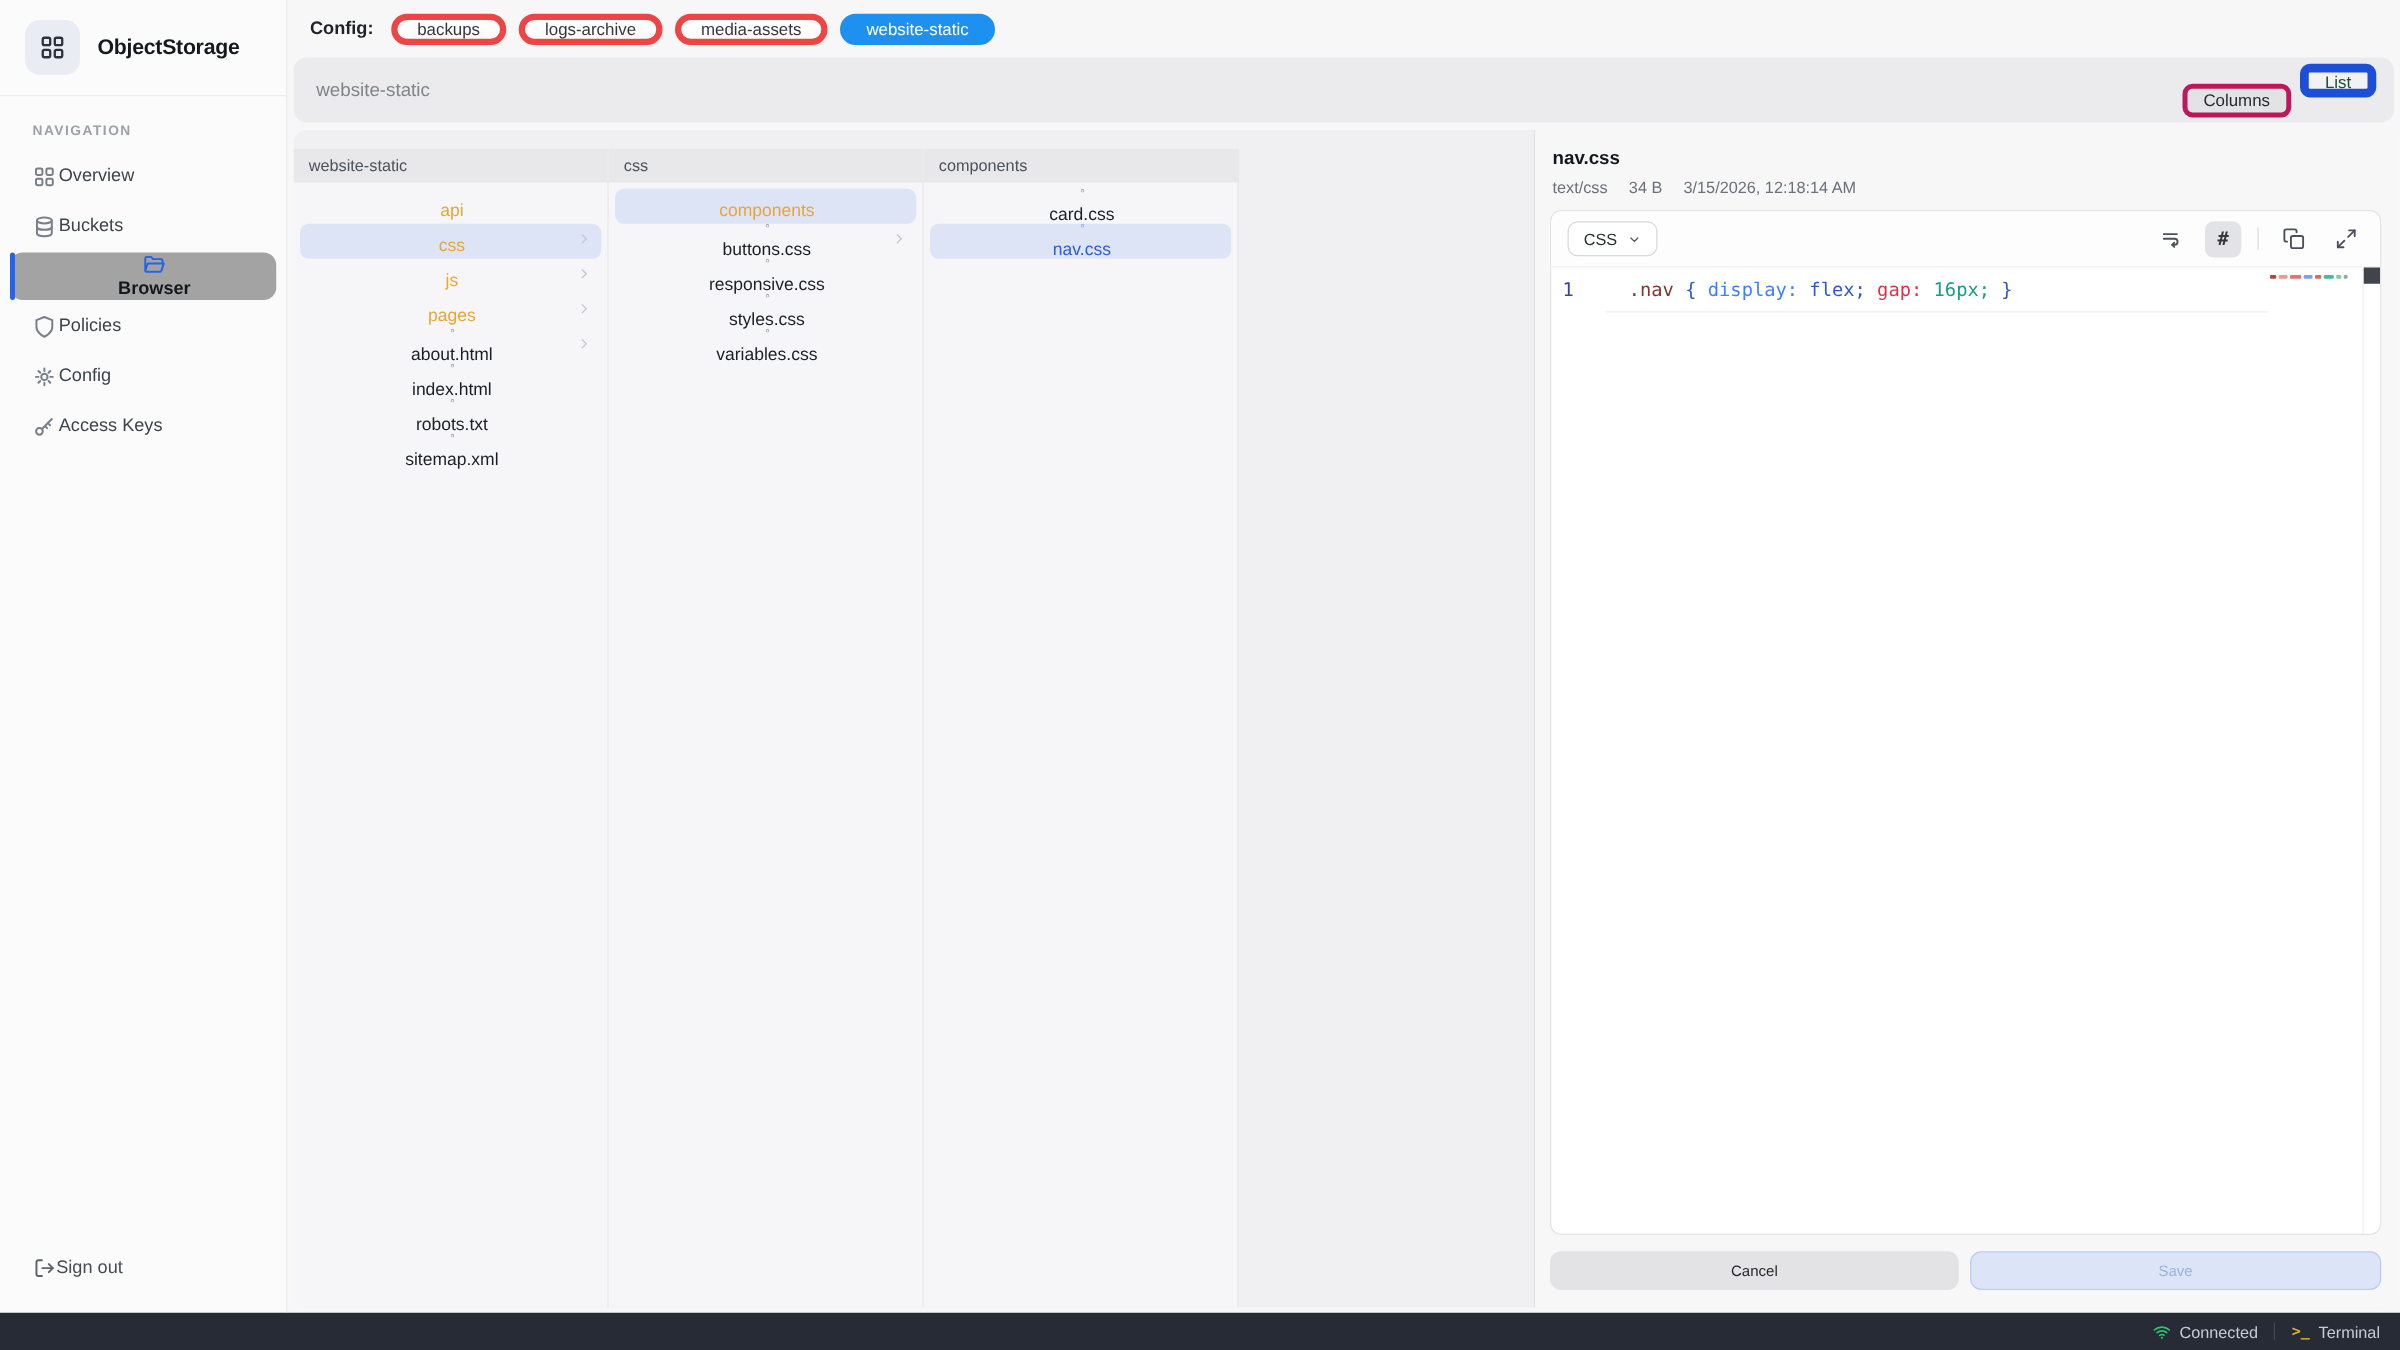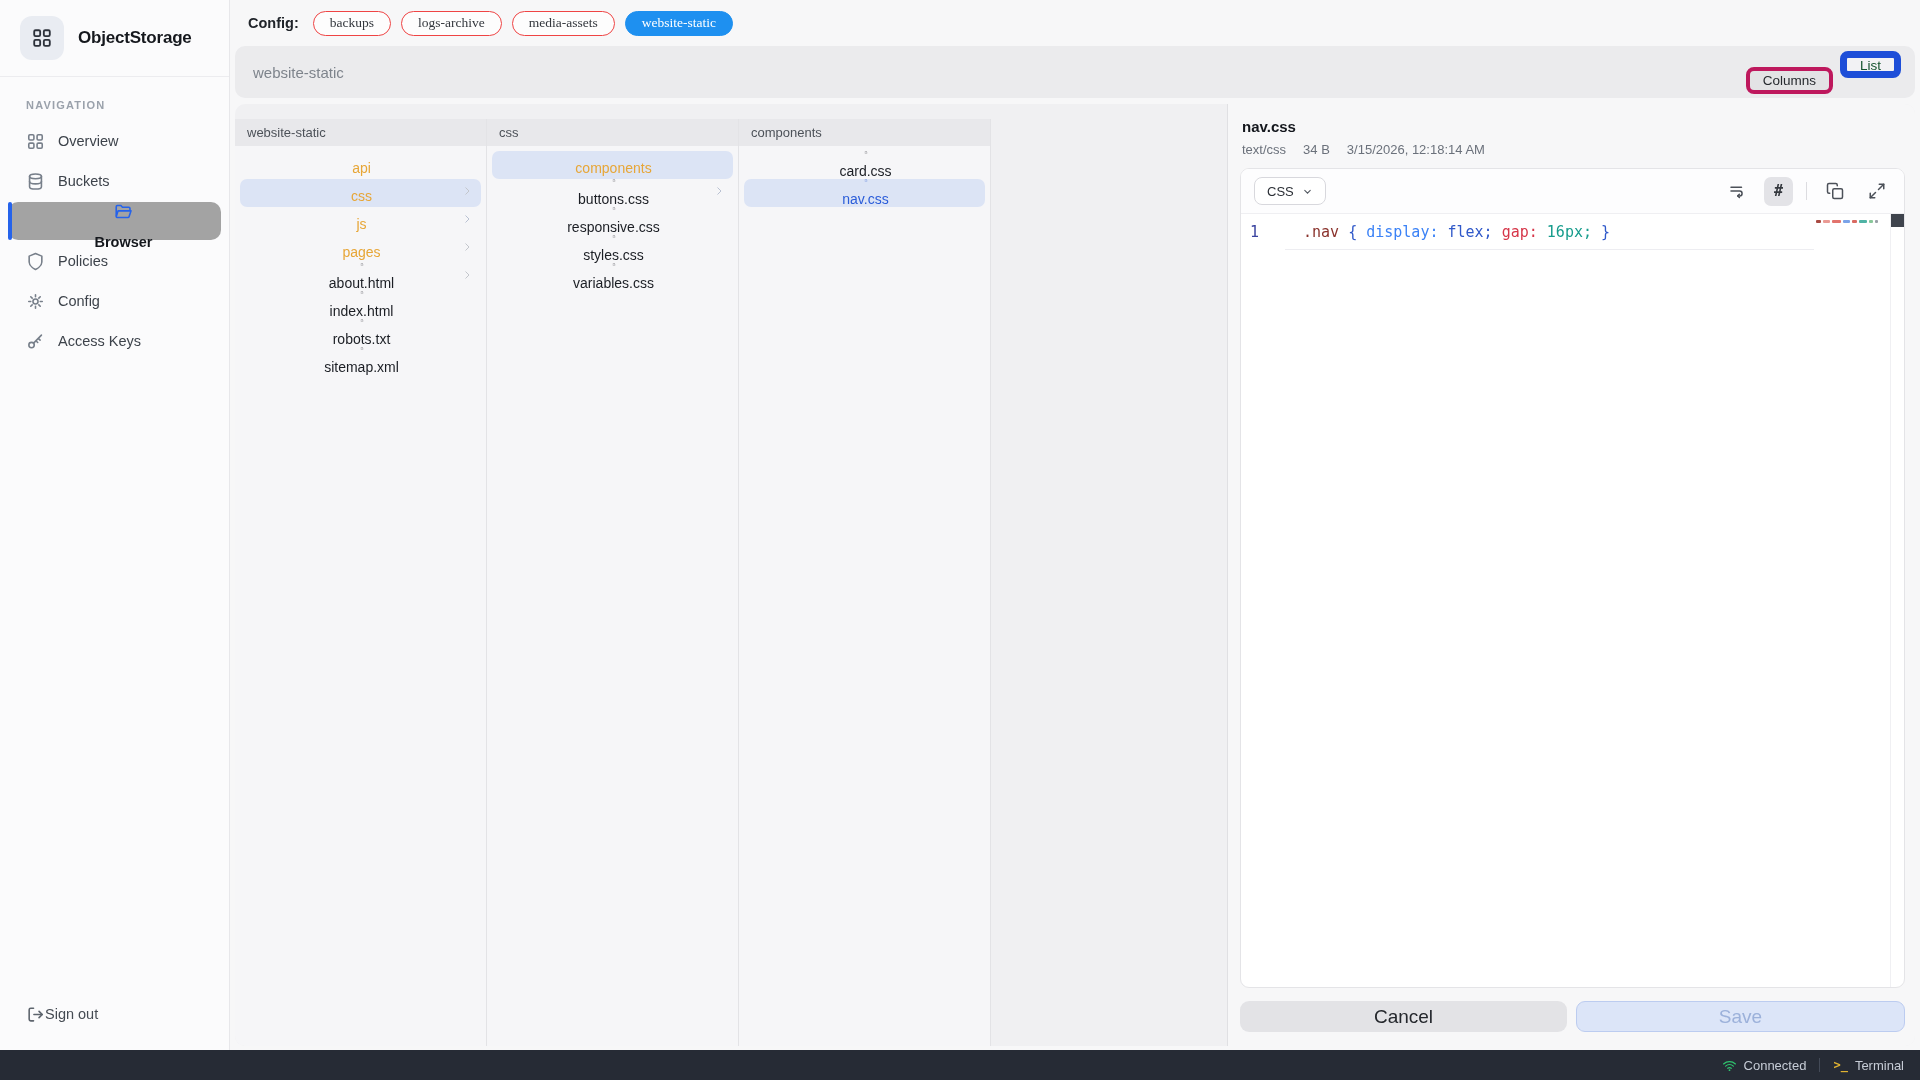--- a/index.html
+++ b/index.html
@@ -11,37 +11,37 @@
   .sidebar { width:240px; background:#fbfbfc; border-right:1px solid #e7e7ea;
              display:flex; flex-direction:column; }
   .logo-row { display:flex; align-items:center; gap:14px; padding:16px 20px 16px 20px; }
   .logo-box { width:44px; height:44px; border-radius:12px; background:#e9ecf2;
               display:grid; place-items:center; }
   .app-title { font-size:17px; font-weight:700; color:#15181d; letter-spacing:-.2px; }
   .sidebar-divider { border-bottom:1px solid #ececef; }
   .nav-label { margin:22px 0 10px 26px; font-size:11px; font-weight:700;
                color:#9aa1ab; letter-spacing:1.2px; }
   .nav-item { position:relative; height:38px; margin:1px 8px; padding-left:18px;
-              display:flex; align-items:center; gap:13px; border-radius:10px;
+              display:flex; align-items:center; gap:2px; border-radius:10px;
               font-size:14.5px; color:#3d434b; cursor:pointer; }
   .nav-item svg { flex:0 0 auto; }
   .nav-item.active { background:#a3a3a3; color:#15181d; font-weight:700;flex-direction:column; }
   .nav-item.active::before { content:""; position:absolute; left:0; top:0; bottom:0;
               width:4px; border-radius:3px; background:#2563eb; }
   .signout-row { margin-top:auto; margin-bottom:14px; height:44px; padding-left:26px;
               display:flex; align-items:center; font-size:14.5px;
               color:#454b53; cursor:pointer; }
 
   
   .main { flex:1; display:flex; flex-direction:column; background:#f7f7f8; }
   .bucket-bar { height:46px; display:flex; align-items:center; gap:10px; padding-left:18px; }
   .bucket-label { font-size:14.5px; font-weight:700; color:#20242a; margin-right:4px; }
   .chip { height:25px; padding:0 16px; display:inline-flex; align-items:center;
-          border-radius:13px; border:1px solid #ef4444; background:#fdfdfd;
-          font-size:13.5px; color:#33373d; cursor:pointer;font-family:Liberation Serif, serif; }
+          border-radius:13px; border:5px solid #ef4444; background:#fdfdfd;
+          font-size:13.5px; color:#33373d; cursor:pointer; }
   .chip.selected { background:#1e90f0; border-color:#1e90f0; color:#fff; }
 
   .path-card { margin:0 5px; height:52px; background:#ebebed; border-radius:10px;
                display:flex; align-items:center; padding:0 14px 0 18px; }
   .path-title { font-size:15px; color:#7e848c; }
   .view-toggle { margin-left:auto; display:flex; gap:7px; }
   .view-btn { height:27px; padding:0 13px; border-radius:8px; font-size:13.5px; cursor:pointer; }
   .view-btn.active { background:#e3e3e5; border:4px solid #be185d; color:#26292e;margin-top:16px; }
   .view-btn.inactive { background:#f2f2f4; border:7px solid #1d4ed8; color:#14532d; }
 
@@ -91,21 +91,21 @@
                      border-bottom:1px solid #ededf1; }
   .gutter { width:44px; text-align:right; padding-right:26px; color:#3a43a0; }
   .code-text { padding-left:18px; white-space:pre; }
   .minimap { position:absolute; top:6px; right:26px; display:flex; gap:2px; }
   .minimap i { display:block; height:3px; border-radius:1px; }
   .scrolltrack { position:absolute; top:0; right:0; bottom:0; width:14px;
                  border-left:1px solid #f0f0f3; }
   .scrollthumb { height:13px; background:#3f444d; cursor:pointer; }
 
   .p-footer { padding:13px 10px 14px 12px; display:flex; gap:9px; }
-  .btn { height:31px; border-radius:9px; font-size:19px; flex:1; cursor:pointer; }
+  .btn { height:31px; border-radius:9px; font-size:12px; flex:1; cursor:pointer; }
   .btn-cancel { background:#e3e3e6; border:none; color:#24272c; }
   .btn-save { background:#dce5f8; border:1px solid #bcccf0; color:#9cb1da; }
 
   
   .statusbar { height:30px; background:#262b35; display:flex; align-items:center;
                justify-content:flex-end; gap:9px; padding-right:16px;
                font-size:13px; color:#c6ccd6; }
   .sb-group { display:flex; align-items:center; gap:7px; cursor:pointer; }
   .sb-divider { width:1px; height:14px; background:#434a57; margin:0 4px; }
   .term-glyph { font-family:"DejaVu Sans Mono", monospace; font-size:12px;

